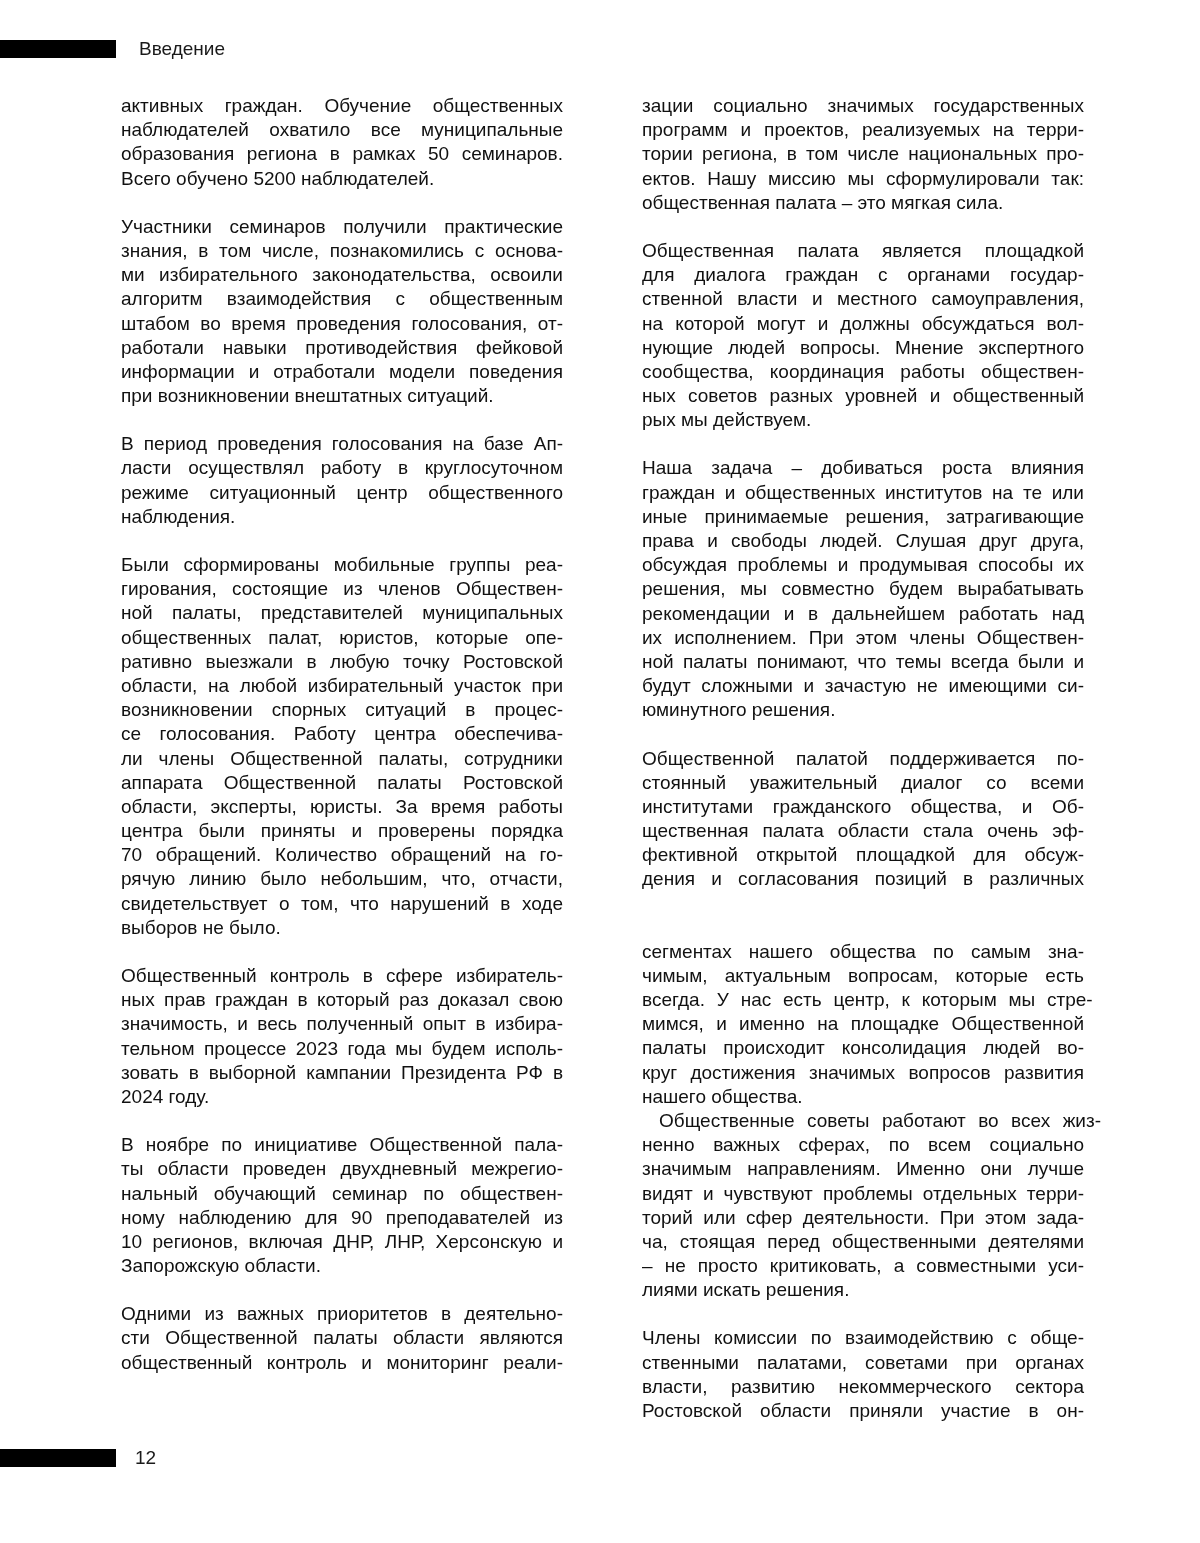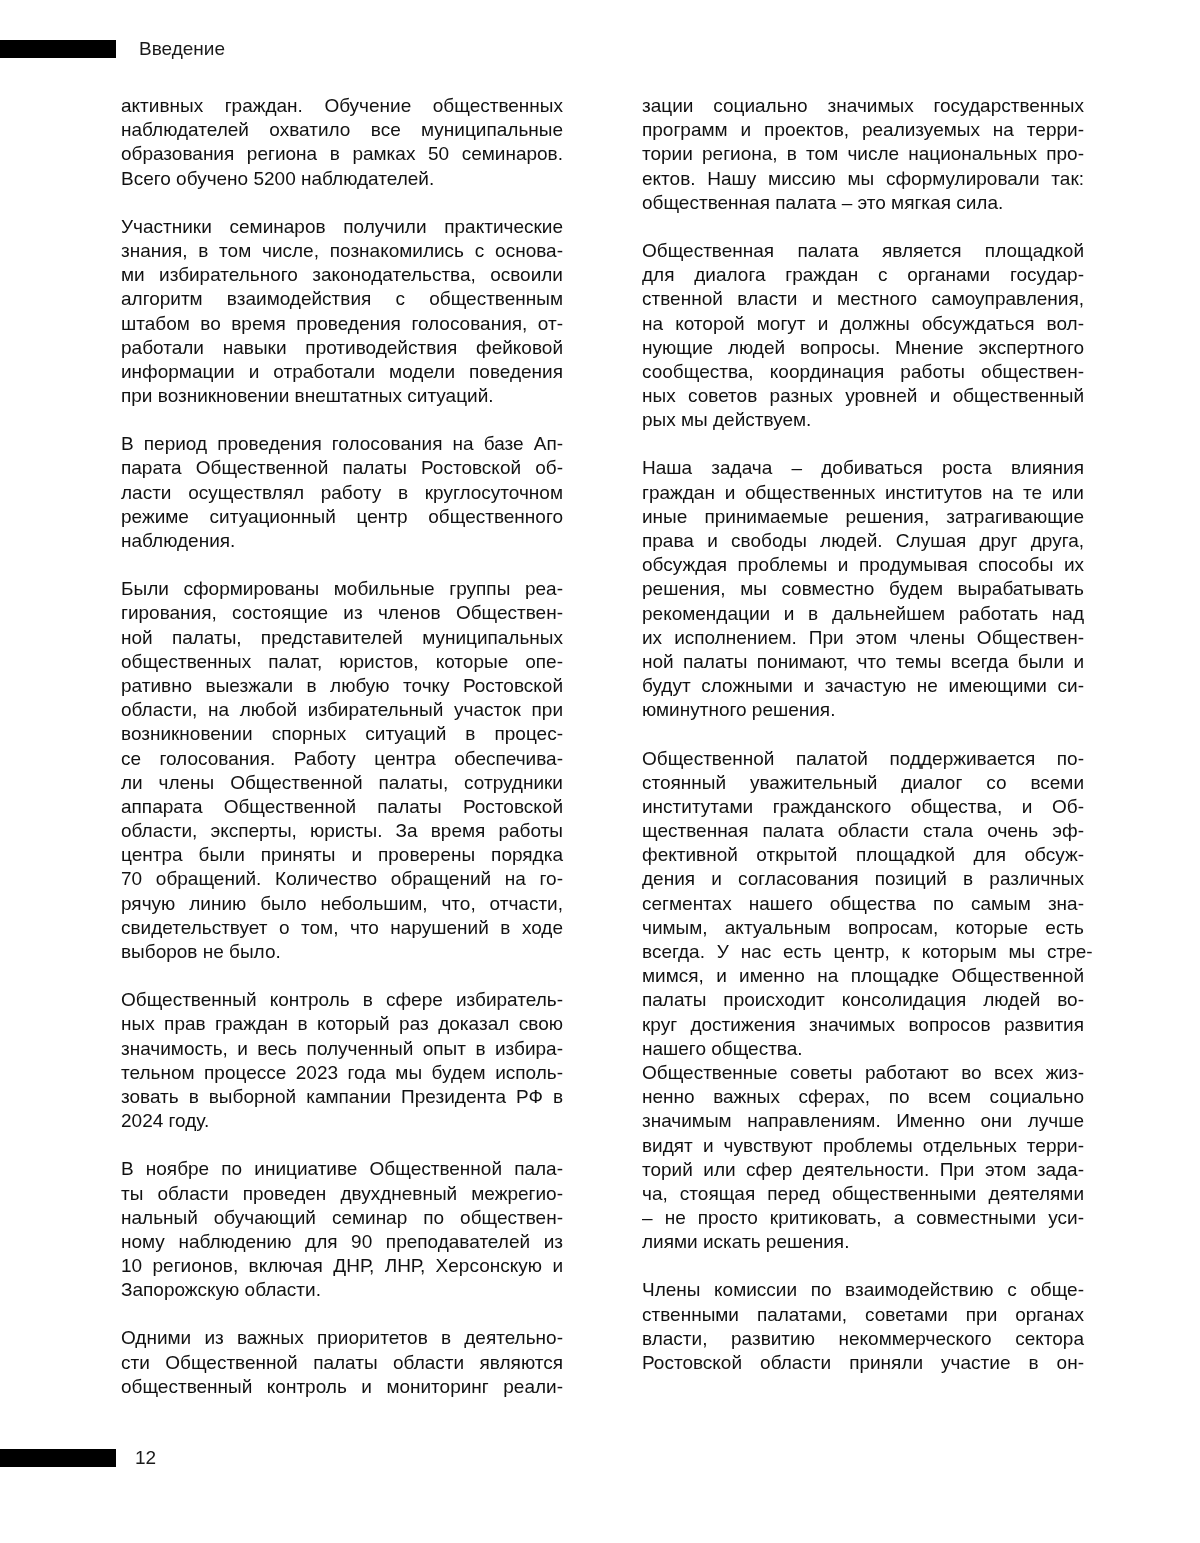--- a/index.html
+++ b/index.html
@@ -36,21 +36,20 @@
       <span class="line" style="text-align: left; text-align-last: left; display: block; width: auto; word-spacing: 5.50521px;">знания, в том числе, познакомились с основа-</span>
       <span class="line" style="text-align: left; text-align-last: left; display: block; width: auto; word-spacing: 9.0625px;">ми избирательного законодательства, освоили</span>
       <span class="line" style="text-align: left; text-align-last: left; display: block; width: auto; word-spacing: 18.9115px;">алгоритм взаимодействия с общественным</span>
       <span class="line" style="text-align: left; text-align-last: left; display: block; width: auto; word-spacing: 5.23125px;">штабом во время проведения голосования, от-</span>
       <span class="line" style="text-align: left; text-align-last: left; display: block; width: auto; word-spacing: 13.5729px;">работали навыки противодействия фейковой</span>
       <span class="line" style="text-align: left; text-align-last: left; display: block; width: auto; word-spacing: 8.75391px;">информации и отработали модели поведения</span>
       <span class="line last">при возникновении внештатных ситуаций.</span>
     </div>
     <div class="paragraph">
       <span class="line" style="text-align: left; text-align-last: left; display: block; width: auto; word-spacing: 4.83594px;">В период проведения голосования на базе Ап-</span>
-      <span class="line" style="text-align: left; text-align-last: left; display: block; width: auto; word-spacing: 8.87891px;">парата Общественной палаты Ростовской об-</span>
       <span class="line" style="text-align: left; text-align-last: left; display: block; width: auto; word-spacing: 11.4141px;">ласти осуществлял работу в круглосуточном</span>
       <span class="line" style="text-align: left; text-align-last: left; display: block; width: auto; word-spacing: 15.4583px;">режиме ситуационный центр общественного</span>
       <span class="line last">наблюдения.</span>
     </div>
     <div class="paragraph">
       <span class="line" style="text-align: left; text-align-last: left; display: block; width: auto; word-spacing: 9.37891px;">Были сформированы мобильные группы реа-</span>
       <span class="line" style="text-align: left; text-align-last: left; display: block; width: auto; word-spacing: 10px;">гирования, состоящие из членов Обществен-</span>
       <span class="line" style="text-align: left; text-align-last: left; display: block; width: auto; word-spacing: 13.9479px;">ной палаты, представителей муниципальных</span>
       <span class="line" style="text-align: left; text-align-last: left; display: block; width: auto; word-spacing: 11.7656px;">общественных палат, юристов, которые опе-</span>
       <span class="line" style="text-align: left; text-align-last: left; display: block; width: auto; word-spacing: 8.11562px;">ративно выезжали в любую точку Ростовской</span>
@@ -119,30 +118,30 @@
       <span class="line" style="text-align: left; text-align-last: left; display: block; width: auto; word-spacing: 5.33073px;">будут сложными и зачастую не имеющими си-</span>
       <span class="line last">юминутного решения.</span>
     </div>
     <div class="paragraph tight">
       <span class="line" style="text-align: left; text-align-last: left; display: block; width: auto; word-spacing: 16.3385px;">Общественной палатой поддерживается по-</span>
       <span class="line" style="text-align: left; text-align-last: left; display: block; width: auto; word-spacing: 18.5938px;">стоянный уважительный диалог со всеми</span>
       <span class="line" style="text-align: left; text-align-last: left; display: block; width: auto; word-spacing: 14.3125px;">институтами гражданского общества, и Об-</span>
       <span class="line" style="text-align: left; text-align-last: left; display: block; width: auto; word-spacing: 8.80937px;">щественная палата области стала очень эф-</span>
       <span class="line" style="text-align: left; text-align-last: left; display: block; width: auto; word-spacing: 13.2305px;">фективной открытой площадкой для обсуж-</span>
       <span class="line" style="text-align: left; text-align-last: left; display: block; width: auto; word-spacing: 10.9062px;">дения и согласования позиций в различных</span>
-      <span class="line" style="text-align: center; text-align-last: left; display: block; width: auto; word-spacing: 11.8187px;">сегментах нашего общества по самым зна-</span>
+      <span class="line" style="text-align: center; text-align-last: left; display: block; width: auto; word-spacing: 11.8187px; margin-top: 48px;">сегментах нашего общества по самым зна-</span>
       <span class="line" style="text-align: left; text-align-last: left; display: block; width: auto; word-spacing: 11.9453px;">чимым, актуальным вопросам, которые есть</span>
       <span class="line" style="text-align: left; text-align-last: left; display: block; width: auto; word-spacing: 6.52734px;">всегда. У нас есть центр, к которым мы стре-</span>
       <span class="line" style="text-align: right; text-align-last: left; display: block; width: auto; word-spacing: 7.06562px;">мимся, и именно на площадке Общественной</span>
       <span class="line" style="text-align: left; text-align-last: left; display: block; width: auto; word-spacing: 11.6289px;">палаты происходит консолидация людей во-</span>
       <span class="line" style="text-align: left; text-align-last: left; display: block; width: auto; word-spacing: 8.09375px;">круг достижения значимых вопросов развития</span>
       <span class="line last">нашего общества.</span>
     </div>
     <div class="paragraph">
-      <span class="line" style="text-align: left; text-align-last: left; display: block; width: auto; word-spacing: 7.20937px;">Общественные советы работают во всех жиз-</span>
+      <span class="line" style="text-align: left; text-align-last: left; display: block; width: auto; word-spacing: 7.20937px; margin-left: 17px;">Общественные советы работают во всех жиз-</span>
       <span class="line" style="text-align: left; text-align-last: left; display: block; width: auto; word-spacing: 13.2625px;">ненно важных сферах, по всем социально</span>
       <span class="line" style="text-align: left; text-align-last: left; display: block; width: auto; word-spacing: 10.2227px;">значимым направлениям. Именно они лучше</span>
       <span class="line" style="text-align: left; text-align-last: left; display: block; width: auto; word-spacing: 4.83437px;">видят и чувствуют проблемы отдельных терри-</span>
       <span class="line" style="text-align: left; text-align-last: left; display: block; width: auto; word-spacing: 5.14844px;">торий или сфер деятельности. При этом зада-</span>
       <span class="line" style="text-align: left; text-align-last: left; display: block; width: auto; word-spacing: 6.83203px;">ча, стоящая перед общественными деятелями</span>
       <span class="line" style="text-align: left; text-align-last: left; display: block; width: auto; word-spacing: 6.79948px;">– не просто критиковать, а совместными уси-</span>
       <span class="line last">лиями искать решения.</span>
     </div>
     <div class="paragraph">
       <span class="line" style="text-align: left; text-align-last: left; display: block; width: auto; word-spacing: 8.32188px;">Члены комиссии по взаимодействию с обще-</span>

